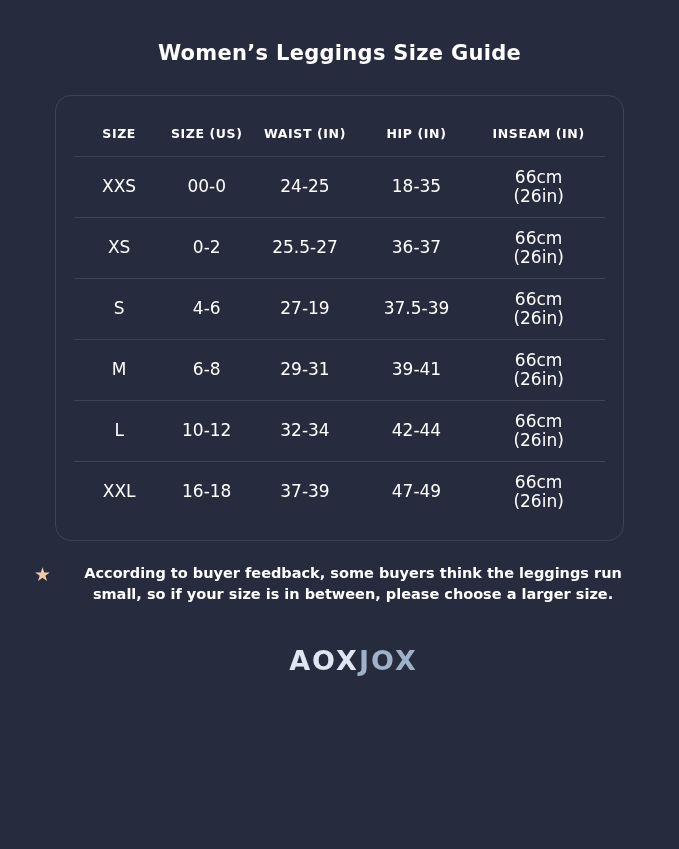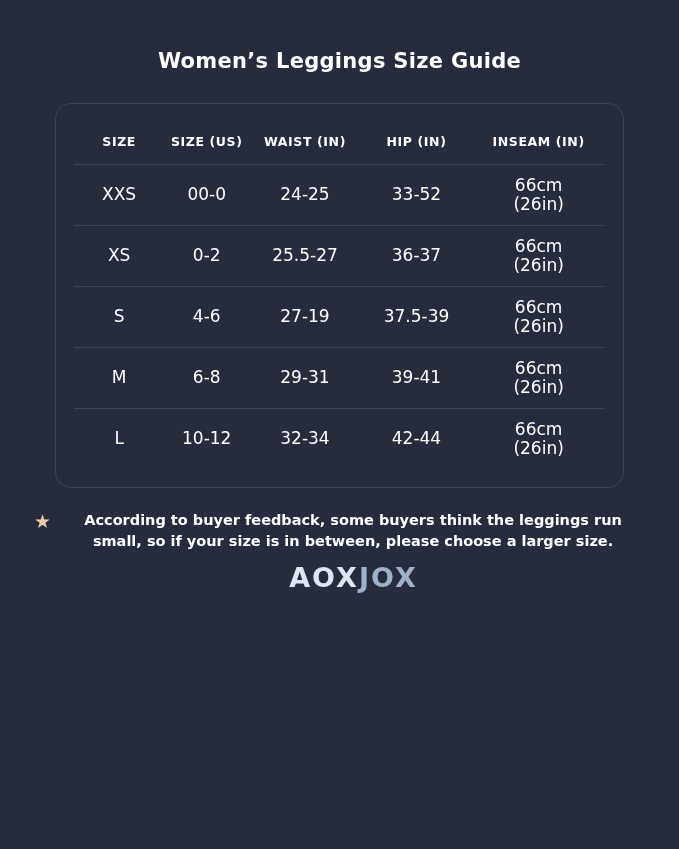--- a/index.html
+++ b/index.html
@@ -19,21 +19,21 @@
     width: 679px;
     height: 849px;
     box-sizing: border-box;
   }
   .title {
     text-align: center;
     font-size: 21px;
     font-weight: bold;
     letter-spacing: 0.3px;
     color: #ffffff;
-    margin: 16px;
+    margin: 8px;
     padding-top: 33px;
   }
   .card {
     margin: 30px 55px 0 55px;
     border: 1px solid #3e4454;
     border-radius: 16px;
     padding: 26px 18px 18px 18px;
     box-sizing: border-box;
     background: transparent;
   }
@@ -88,21 +88,21 @@
     color: #f0c9a8;
   }
   .note-text {
     font-size: 14.5px;
     font-weight: bold;
     line-height: 1.45;
     color: #ffffff;
     text-align: center;
   }
   .brand {
-    margin-top: 10px;
+    margin-top: 40px;
     text-align: center;
     font-size: 27px;
     font-weight: bold;
     letter-spacing: 2px;
     color: #dfe6f2;
     font-family: "DejaVu Sans", sans-serif;
     padding-left: 28px;
   }
   .brand .x {
     color: #9fb0c9;
@@ -146,21 +146,21 @@
             <span>INSEAM</span>
             <span>(IN)</span>
           </th>
         </tr>
       </thead>
       <tbody>
         <tr class="row">
           <td>XXS</td>
           <td>00-0</td>
           <td>24-25</td>
-          <td>33-52</td>
+          <td>18-35</td>
           <td class="inseam-cell">
             <span class="l1">66cm</span>
             <span class="l2">(26in)</span>
           </td>
         </tr>
         <tr class="row">
           <td>XS</td>
           <td>0-2</td>
           <td>25.5-27</td>
           <td>36-37</td>
@@ -192,20 +192,30 @@
         <tr class="row">
           <td>L</td>
           <td>10-12</td>
           <td>32-34</td>
           <td>42-44</td>
           <td class="inseam-cell">
             <span class="l1">66cm</span>
             <span class="l2">(26in)</span>
           </td>
         </tr>
+        <tr class="row">
+          <td>XXL</td>
+          <td>16-18</td>
+          <td>37-39</td>
+          <td>47-49</td>
+          <td class="inseam-cell">
+            <span class="l1">66cm</span>
+            <span class="l2">(26in)</span>
+          </td>
+        </tr>
       </tbody>
     </table>
   </div>
 
   <div class="note">
     <span class="star-icon">★</span>
     <span class="note-text">According to buyer feedback, some buyers think the leggings run small, so if your size is in between, please choose a larger size.</span>
   </div>
 
   <div class="brand">

